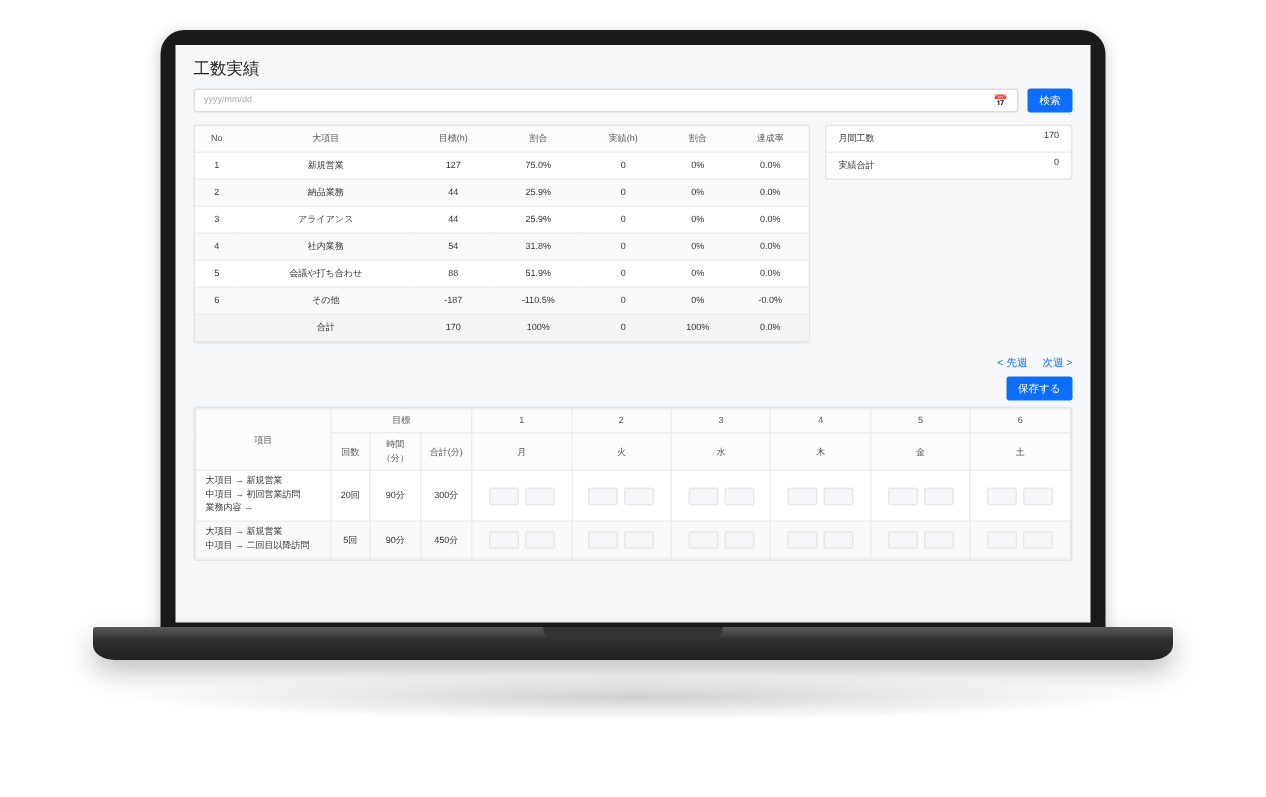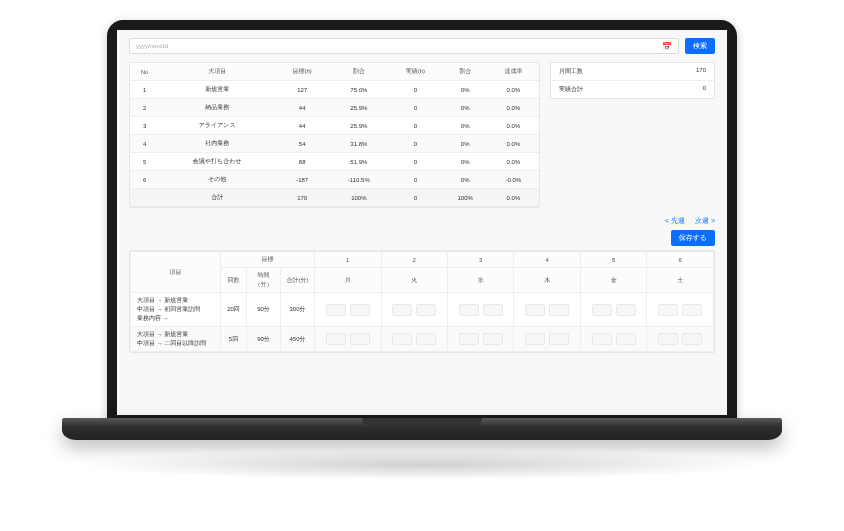--- a/index.html
+++ b/index.html
@@ -43,20 +43,21 @@
   .inpwrap { display:flex; gap:2px; justify-content:center; }
 </style>
 </head>
 <body>
 
 <div class="stage">
   <div class="shadow"></div>
   <div class="laptop-lid">
     <div class="screen">
 
+      <div class="scr-title">工数実績</div>
 
       <div class="search-row">
         <div class="date-input">
           <span>yyyy/mm/dd</span>
           <span class="cal-icon">📅</span>
         </div>
         <button class="btn-primary">検索</button>
       </div>
 
       <div class="two-col">

